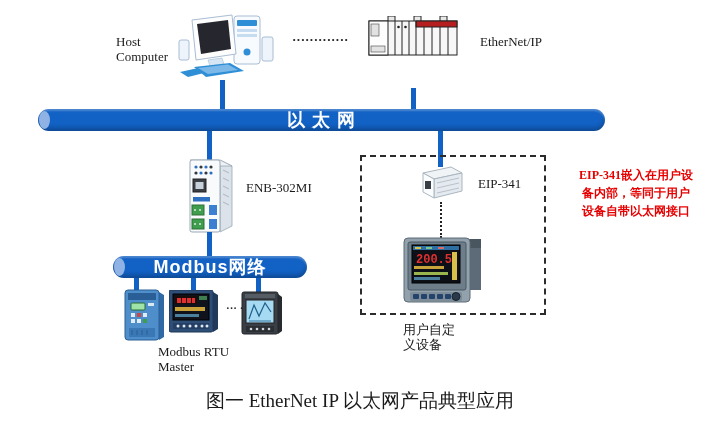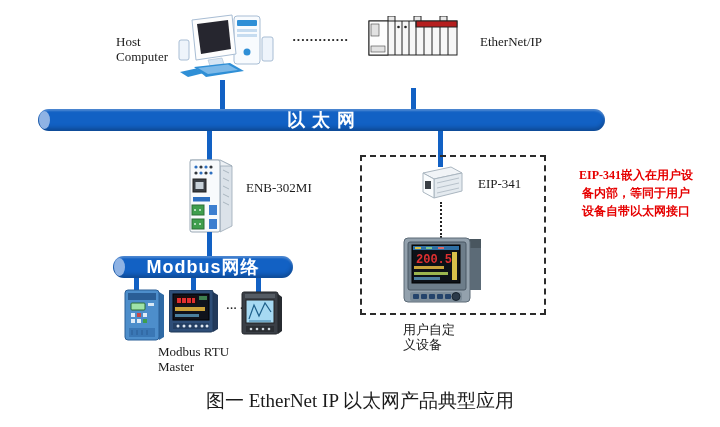--- a/index.html
+++ b/index.html
@@ -122,21 +122,21 @@
     <circle cx="13" cy="68" r="1" fill="#d8eedd"></circle>
       <circle cx="18" cy="68" r="1" fill="#d8eedd"></circle>
     <rect x="27" y="49" width="8" height="10" fill="#3d7fd0"></rect>
     <rect x="27" y="63" width="8" height="10" fill="#3d7fd0"></rect>
   </svg>
 
   <div class="abs lbl" style="left:246px;top:180px;">ENB-302MI</div>
 
   <div class="vline" style="left:207px;top:232px;height:24px;"></div>
 
-  <div class="bus" style="left:113px;top:256px;width:180px;">
+  <div class="bus" style="left:113px;top:256px;width:194px;">
     <div class="bus-cap"></div>
     <div class="bus-label">Modbus网络</div>
   </div>
 
   <div class="vline" style="left:134px;top:278px;height:14px;"></div>
   <div class="vline" style="left:191px;top:278px;height:14px;"></div>
   <div class="vline" style="left:256px;top:278px;height:14px;"></div>
 
   <svg class="abs" style="left:124px;top:289px;" width="42" height="53" viewBox="0 0 42 53">
     <polygon points="35,3 40,6 40,48 35,51" fill="#2f6aa5"></polygon>

